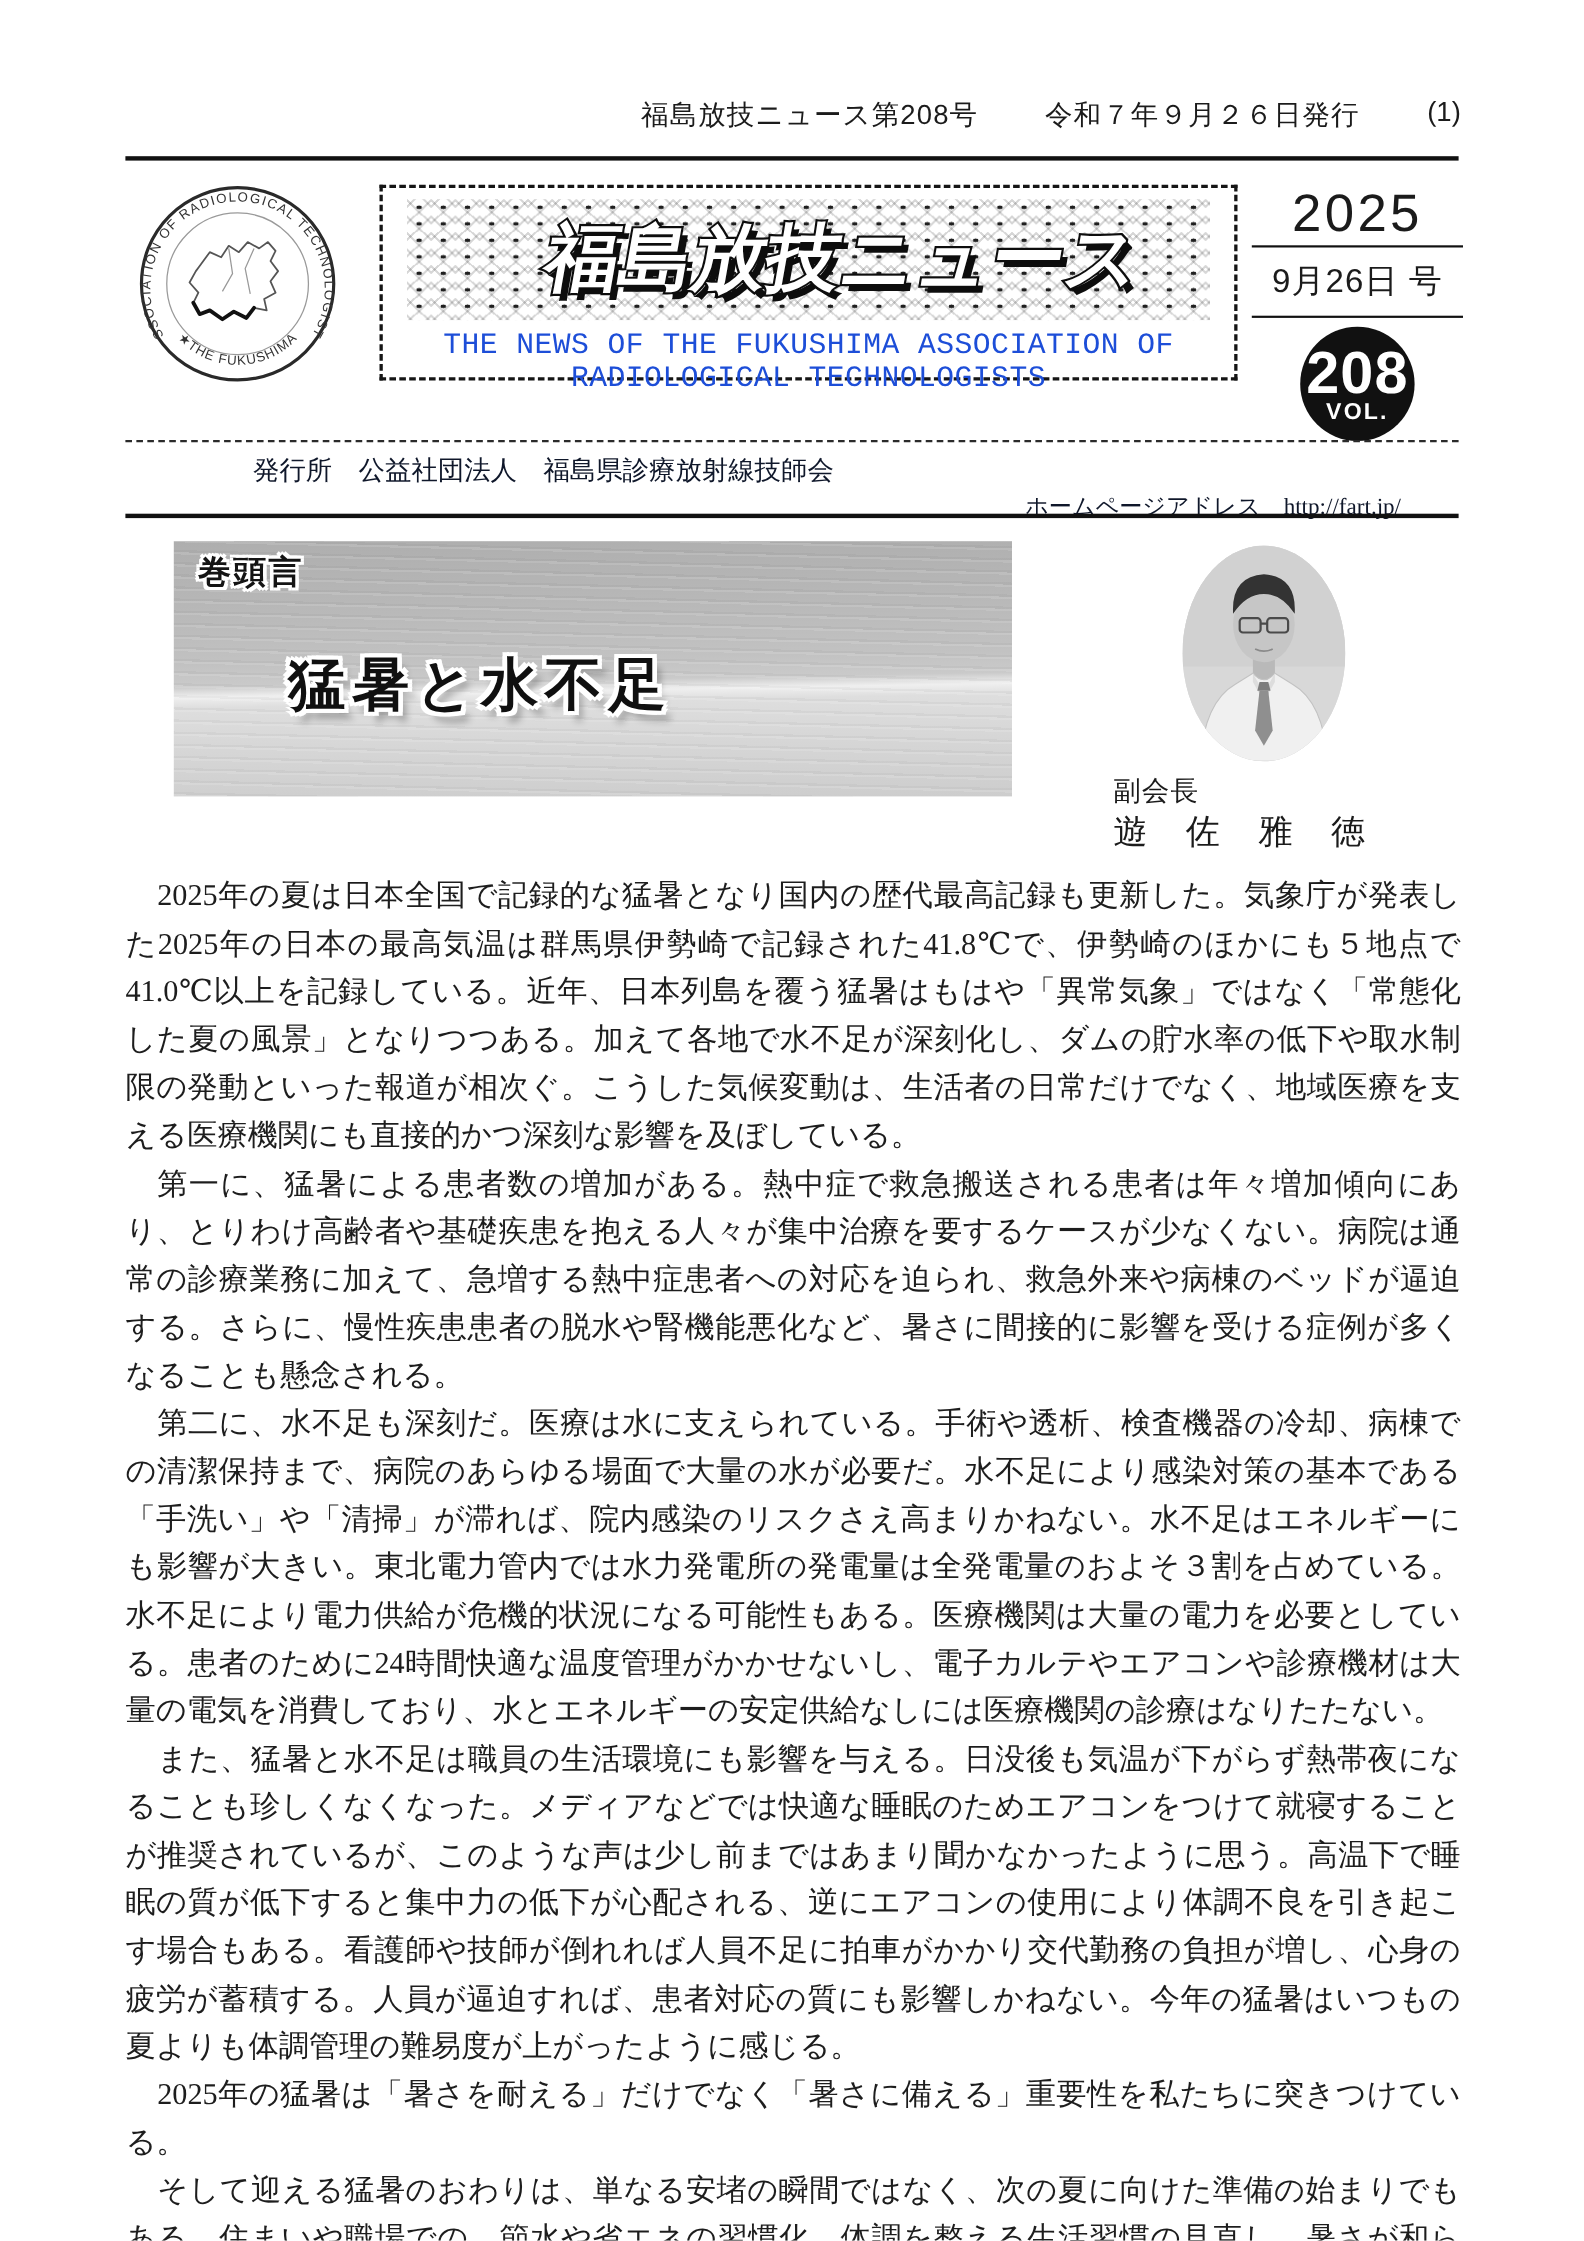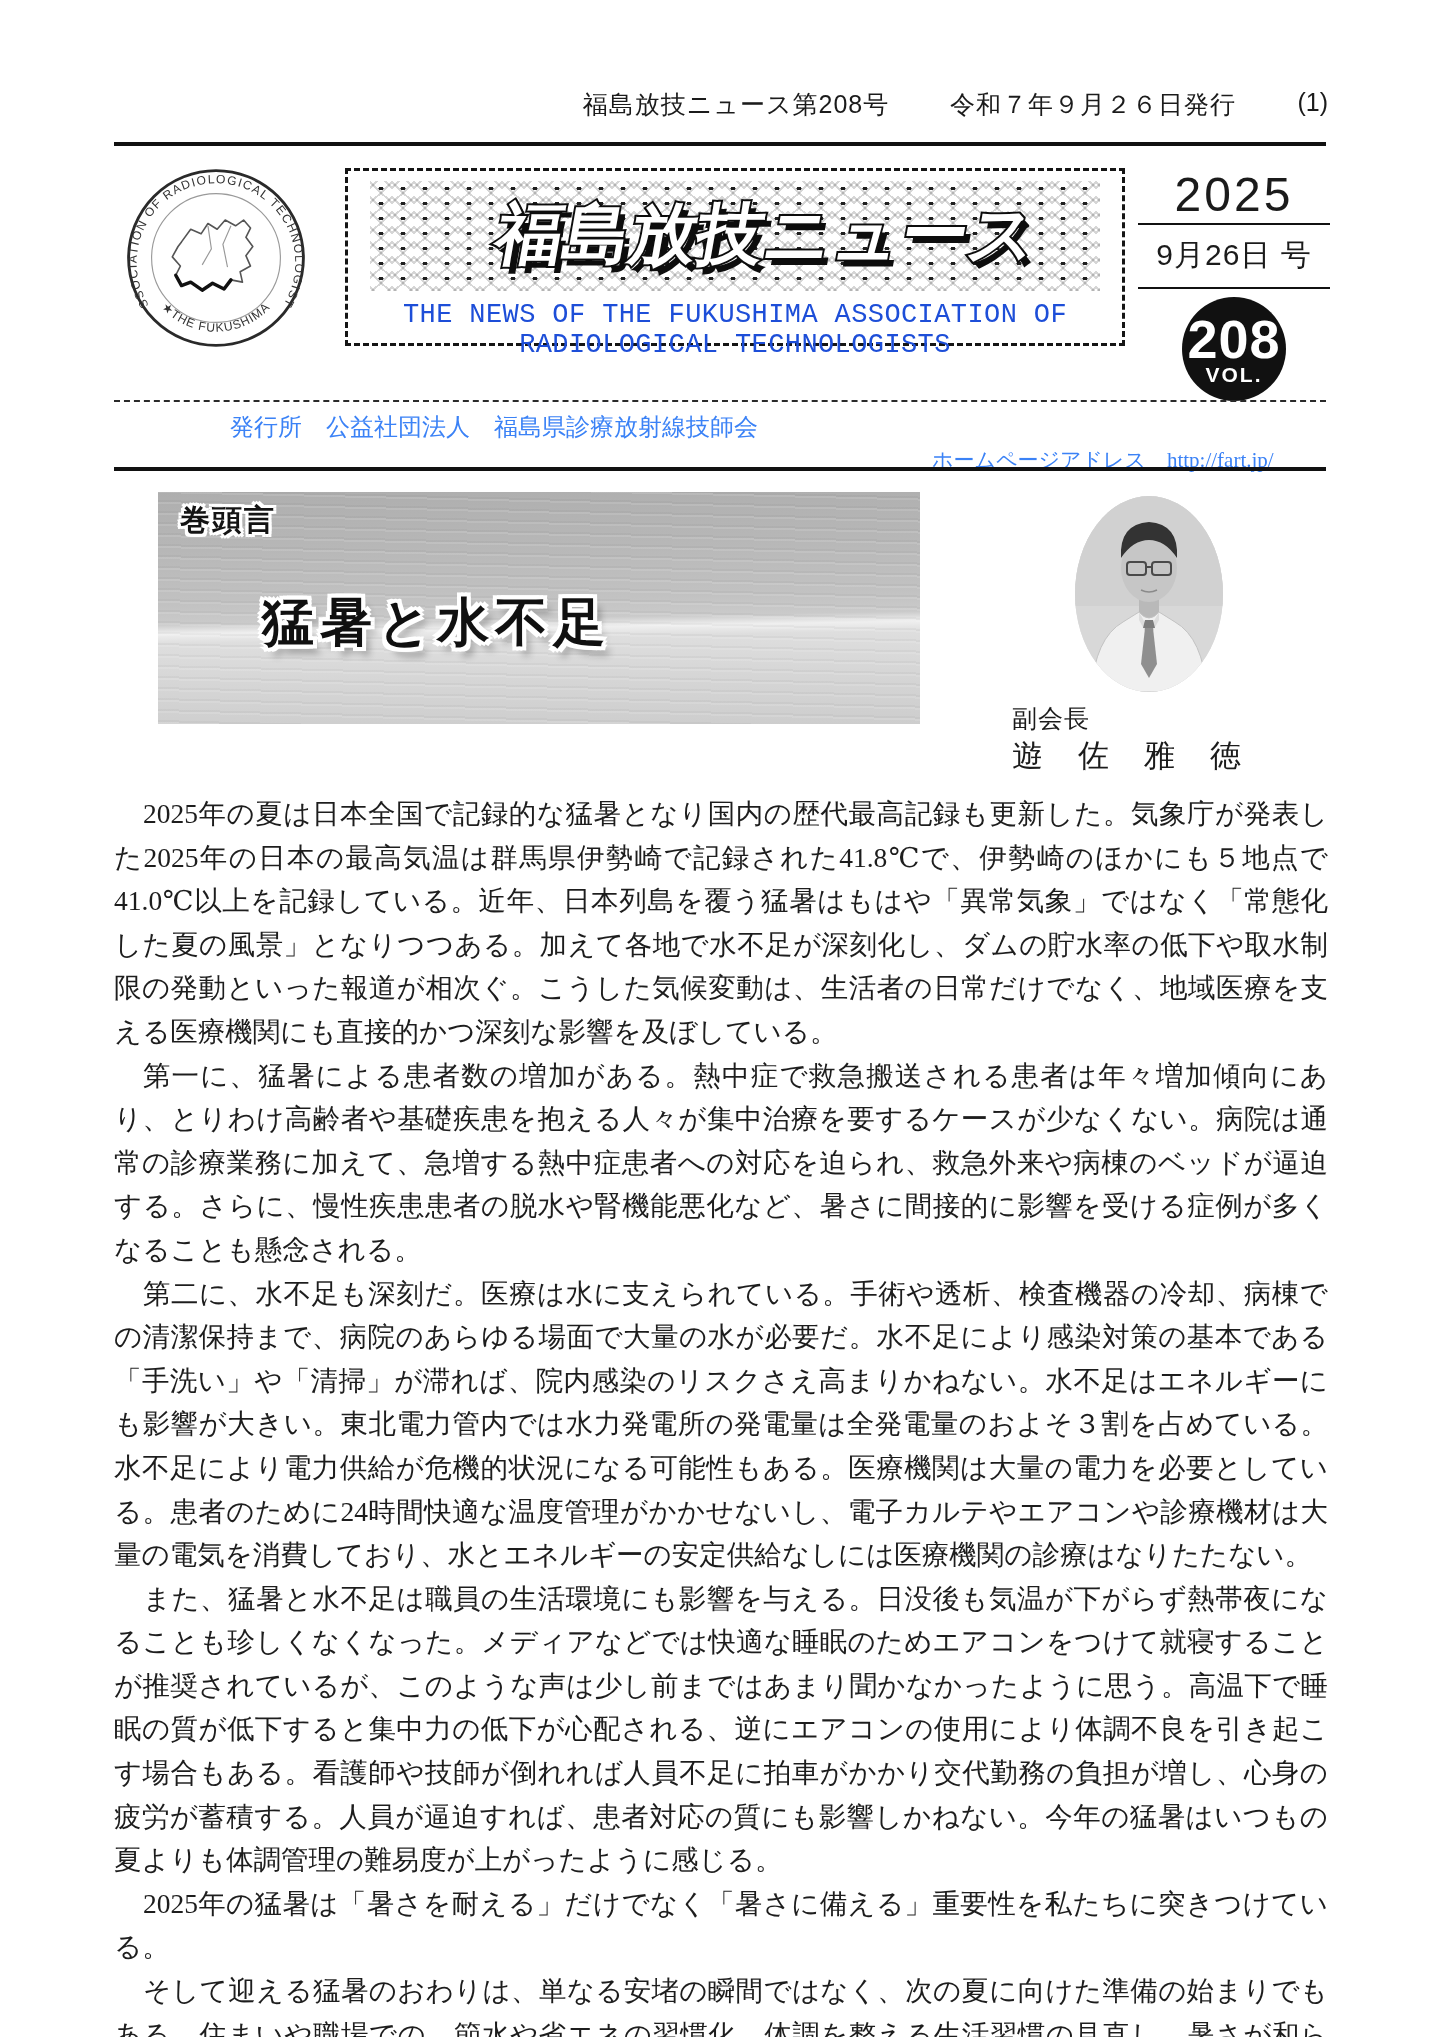--- a/index.html
+++ b/index.html
@@ -45,21 +45,21 @@
     width:104px; height:104px; border-radius:50%; background:#111;
     color:#fff; margin:8px auto 0; box-sizing:border-box; padding-top:15px;
   }
   .vol-num { font-size:54px; font-weight:bold; line-height:1; letter-spacing:1px; }
   .vol-label { font-size:21px; font-weight:bold; letter-spacing:2px; margin-top:-3px; }
 
   
   .publisher {
     position:absolute; left:114px; top:400px; width:1212px;
     border-top:2px dashed #2a2a2a; padding-top:9px; box-sizing:border-box;
-    font-family:"Liberation Serif","DejaVu Serif",serif; color:#3b82f6;
+    font-family:"Liberation Serif","DejaVu Serif",serif; color:#0f172a;
   }
   .pub-line1 { display:flex; align-items:baseline; padding-left:116px; white-space:nowrap; }
   .pub-issuer { font-size:24px; }
   .pub-address { font-size:23px; margin-left:30px; }
   .pub-line2 { font-size:21px; padding-left:818px; margin-top:3px; white-space:nowrap; }
 
   
   .hero {
     position:absolute; left:158px; top:492px; width:762px; height:232px;
     background:linear-gradient(179deg,

